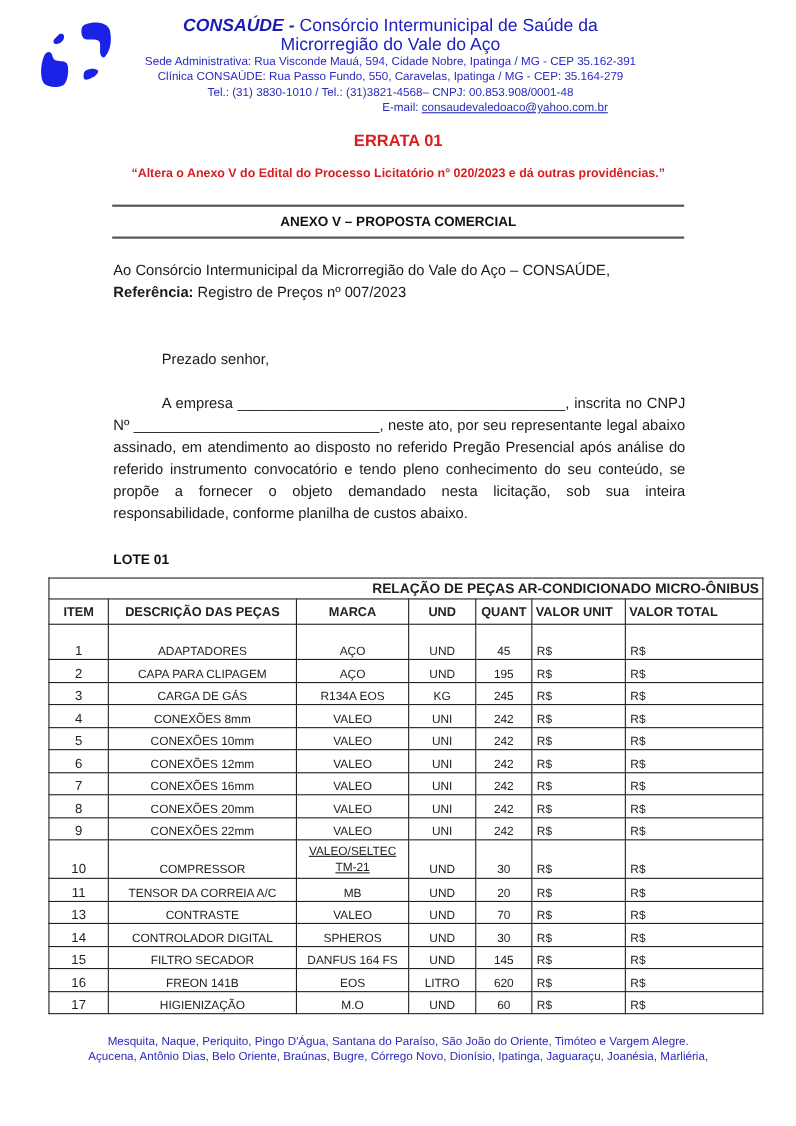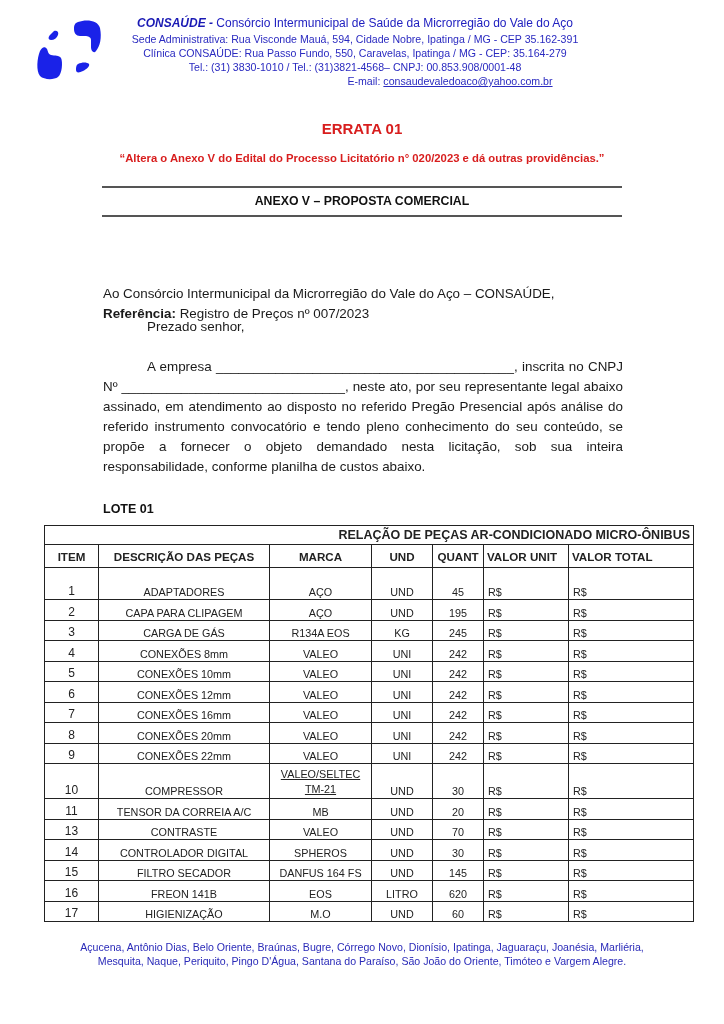--- a/index.html
+++ b/index.html
@@ -2,39 +2,39 @@
 <html><head>
   <meta charset="utf-8">
   <style>
     html, body { margin: 0; padding: 0; background: #ffffff; }
     body { width: 724px; height: 1024px; position: relative; overflow: hidden;
            font-family: "Liberation Sans", sans-serif; color: #111; }
 
     
     .logo { position: absolute; left: 34px; top: 18px; width: 72px; height: 66px; }
     .org-head { position: absolute; left: 120px; top: 15px; width: 470px; text-align: center; color: #1f1fb8; }
-    .org-head .line1 { font-size: 12px; line-height: 17px; color: #2020c0; }
+    .org-head .line1 { font-size: 16px; line-height: 17px; color: #2020c0; }
     .org-head .line1 .brand { font-weight: bold; font-style: italic; color: #1a1ab4; }
     .org-head .small { font-size: 10.6px; line-height: 14px; color: #2a2ac0; }
     .org-head .email-link { text-decoration: underline; }
     .org-head .email-row { padding-left: 190px; }
 
     
     .errata-title { position: absolute; left: 0; width: 724px; top: 120px; text-align: center;
                     font-family: "Liberation Sans", sans-serif; font-weight: bold; color: #d81e1e; font-size: 15px; }
     .errata-sub { position: absolute; left: 0; width: 724px; top: 152px; text-align: center;
                   font-weight: bold; color: #d81e1e; font-size: 11.3px; }
 
     .annex-box { position: absolute; left: 102px; width: 520px; top: 186px; height: 27px;
                  border-top: 2px solid #555; border-bottom: 2px solid #555; text-align: center;
                  font-weight: bold; font-size: 12.3px; line-height: 27px; color: #111; }
 
     
     .body-text { position: absolute; left: 103px; width: 520px; font-size: 13.4px; line-height: 20px; color: #1a1a1a; }
-    .addr { top: 236px; margin-top: 48px; }
+    .addr { top: 236px; }
     .addr b { font-weight: bold; }
     .greeting { top: 317px; padding-left: 44px; }
     .para { top: 357px; text-align: justify; }
     .para .indent { padding-left: 44px; }
     .lote { position: absolute; left: 103px; top: 502px; font-weight: bold; font-size: 12.5px; }
 
     
     table.pecas { position: absolute; left: 44px; top: 525px; width: 649px;
                   border-collapse: collapse; font-size: 10.8px; color: #222; table-layout: fixed; }
     table.pecas td, table.pecas th { border: 1.4px solid #222; padding: 0 3px; }
@@ -264,15 +264,15 @@
         <td class="c">M.O</td>
         <td class="c">UND</td>
         <td class="c">60</td>
         <td class="l">R$</td>
         <td class="l">R$</td>
       </tr>
     </tbody>
 </table>
 
 <div class="footer">
+  <div>Mesquita, Naque, Periquito, Pingo D'Água, Santana do Paraíso, São João do Oriente, Timóteo e Vargem Alegre.</div>
   <div>Açucena, Antônio Dias, Belo Oriente, Braúnas, Bugre, Córrego Novo, Dionísio, Ipatinga, Jaguaraçu, Joanésia, Marliéria,</div>
-  <div>Mesquita, Naque, Periquito, Pingo D'Água, Santana do Paraíso, São João do Oriente, Timóteo e Vargem Alegre.</div>
 </div>
 
 </body></html>

